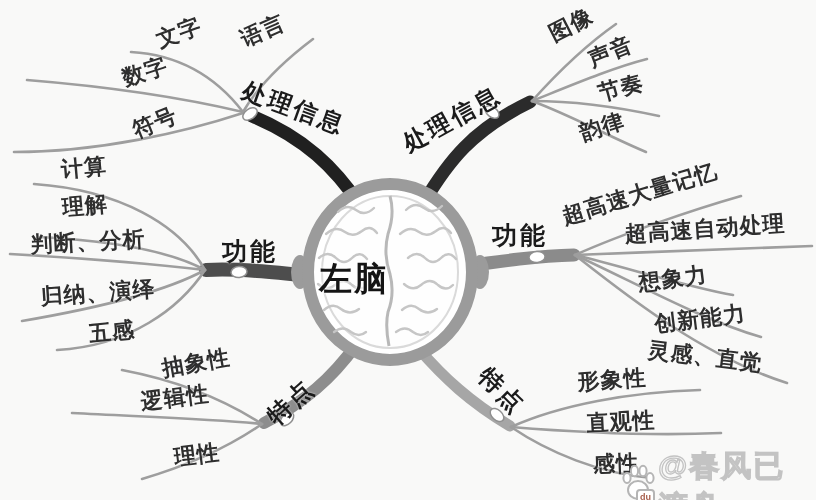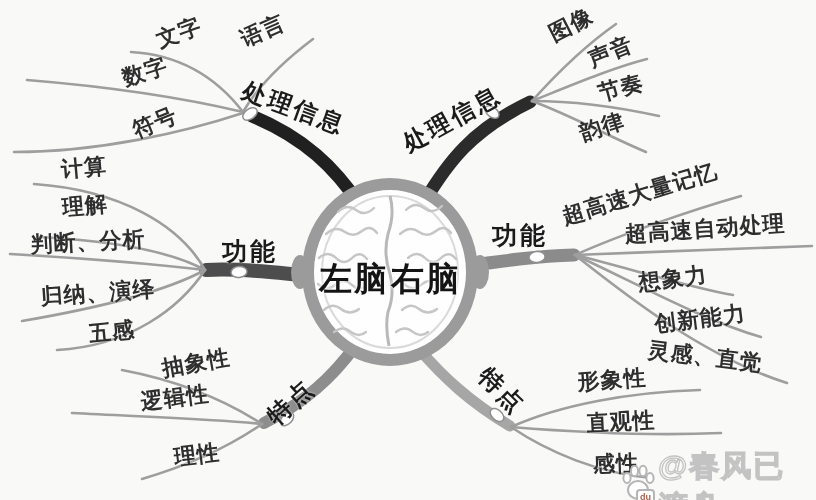--- a/index.html
+++ b/index.html
@@ -106,21 +106,20 @@
       <ellipse cx="250" cy="114" rx="8" ry="5" transform="rotate(-35 250 114)"></ellipse>
       <ellipse cx="239" cy="272" rx="8" ry="5.5" transform="rotate(-5 239 272)"></ellipse>
       <ellipse cx="287" cy="419" rx="8" ry="5" transform="rotate(-45 287 419)"></ellipse>
       <ellipse cx="492" cy="112" rx="8" ry="5" transform="rotate(38 492 112)"></ellipse>
       <ellipse cx="537" cy="257" rx="8" ry="5.5" transform="rotate(-5 537 257)"></ellipse>
       <ellipse cx="497" cy="415" rx="8" ry="5" transform="rotate(42 497 415)"></ellipse>
     </g>
   </svg>
 
   <div class="lbl center-lbl" style="left:354px;top:279px;">左脑</div>
-  <div class="lbl center-lbl" style="left:426px;top:279px;">右脑</div>
 
   <div class="lbl main" style="left:294px;top:108px;--r:20deg;">处理信息</div>
   <div class="lbl" style="left:179px;top:33px;--r:-20deg;">文字</div>
   <div class="lbl" style="left:263px;top:31px;--r:-24deg;">语言</div>
   <div class="lbl" style="left:145px;top:72px;--r:-18deg;">数字</div>
   <div class="lbl" style="left:155px;top:123px;--r:-22deg;">符号</div>
 
   <div class="lbl main hub" style="left:250px;top:251px;">功能</div>
   <div class="lbl" style="left:84px;top:168px;--r:-5deg;">计算</div>
   <div class="lbl" style="left:85px;top:206px;--r:-5deg;">理解</div>

